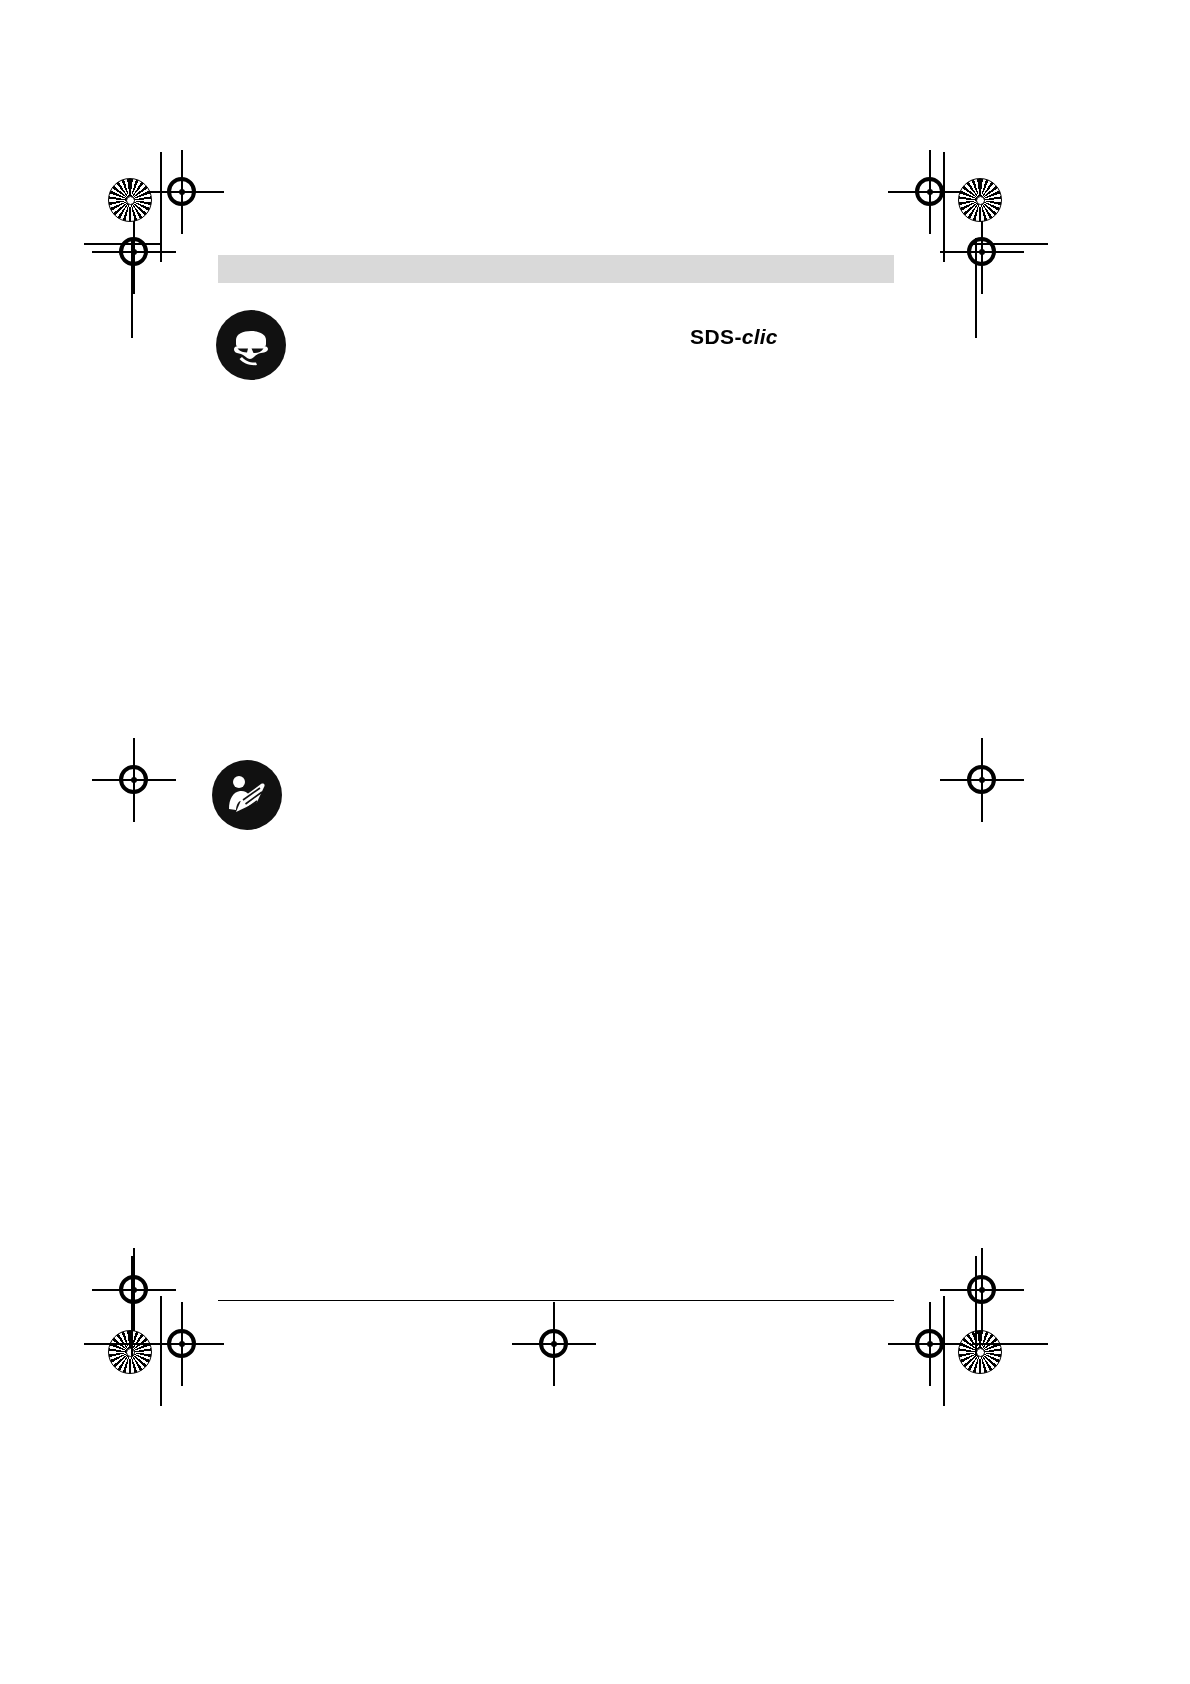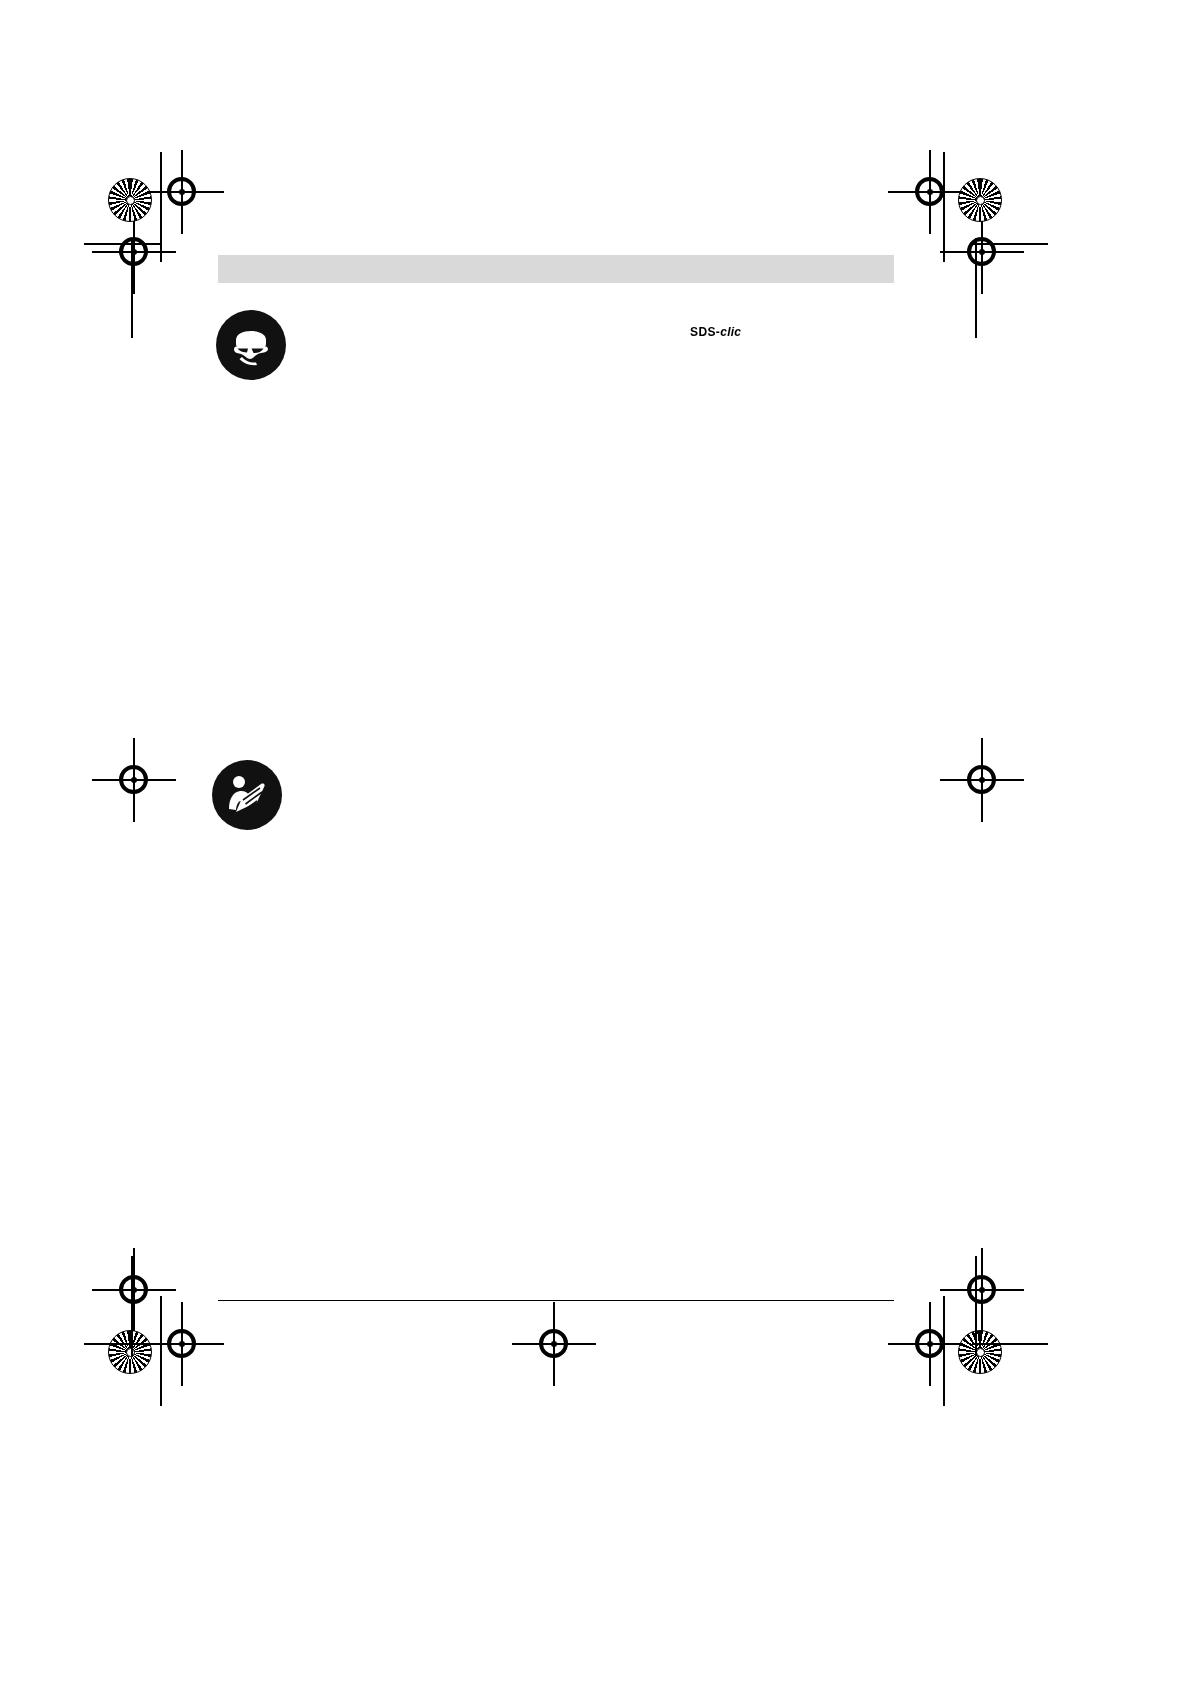--- a/index.html
+++ b/index.html
@@ -113,21 +113,21 @@
     background: #111111;
   }
   .pictogram svg {
     display: block;
   }
 
   .sds-logo {
     position: absolute;
     left: 690px;
     top: 325px;
-    font-size: 12px;
+    font-size: 21px;
     font-weight: bold;
     letter-spacing: 0.4px;
     color: #000;
     white-space: nowrap;
   }
   .sds-logo .italic {
     font-style: italic;
     letter-spacing: 0.2px;
   }
 

